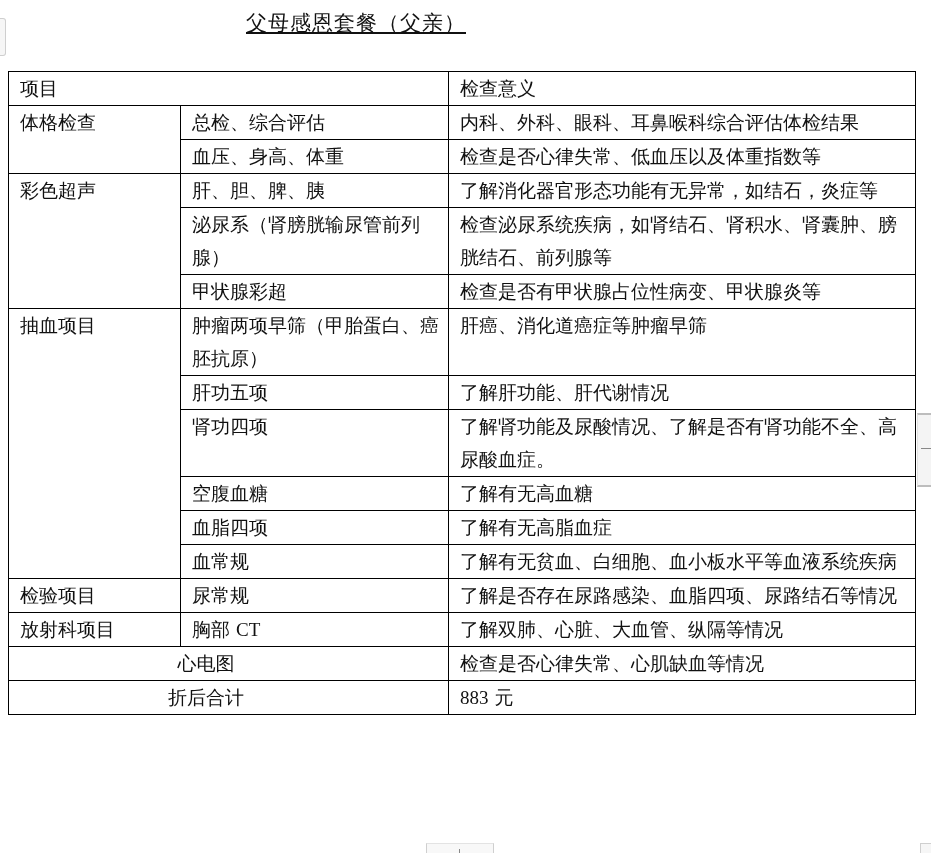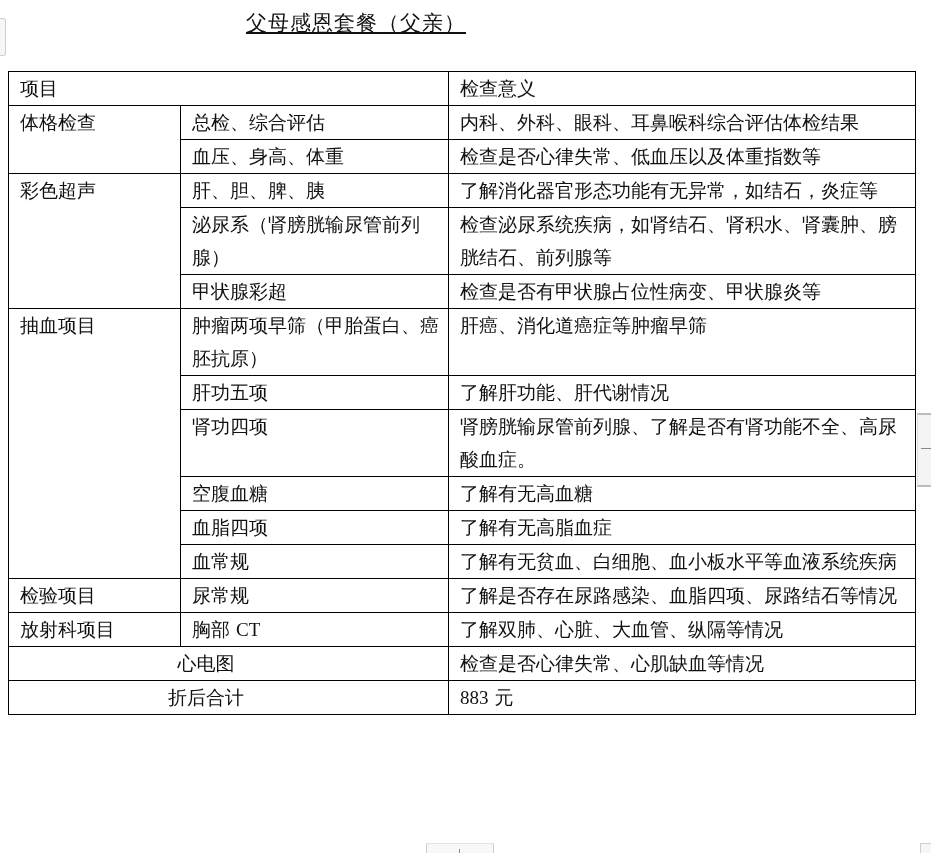--- a/index.html
+++ b/index.html
@@ -165,21 +165,21 @@
       <td rowspan="6">抽血项目</td>
       <td>肿瘤两项早筛（甲胎蛋白、癌胚抗原）</td>
       <td>肝癌、消化道癌症等肿瘤早筛</td>
     </tr>
     <tr>
       <td>肝功五项</td>
       <td>了解肝功能、肝代谢情况</td>
     </tr>
     <tr>
       <td>肾功四项</td>
-      <td>肾膀胱输尿管前列腺、了解是否有肾功能不全、高尿酸血症。</td>
+      <td>了解肾功能及尿酸情况、了解是否有肾功能不全、高尿酸血症。</td>
     </tr>
     <tr>
       <td>空腹血糖</td>
       <td>了解有无高血糖</td>
     </tr>
     <tr>
       <td>血脂四项</td>
       <td>了解有无高脂血症</td>
     </tr>
     <tr>

